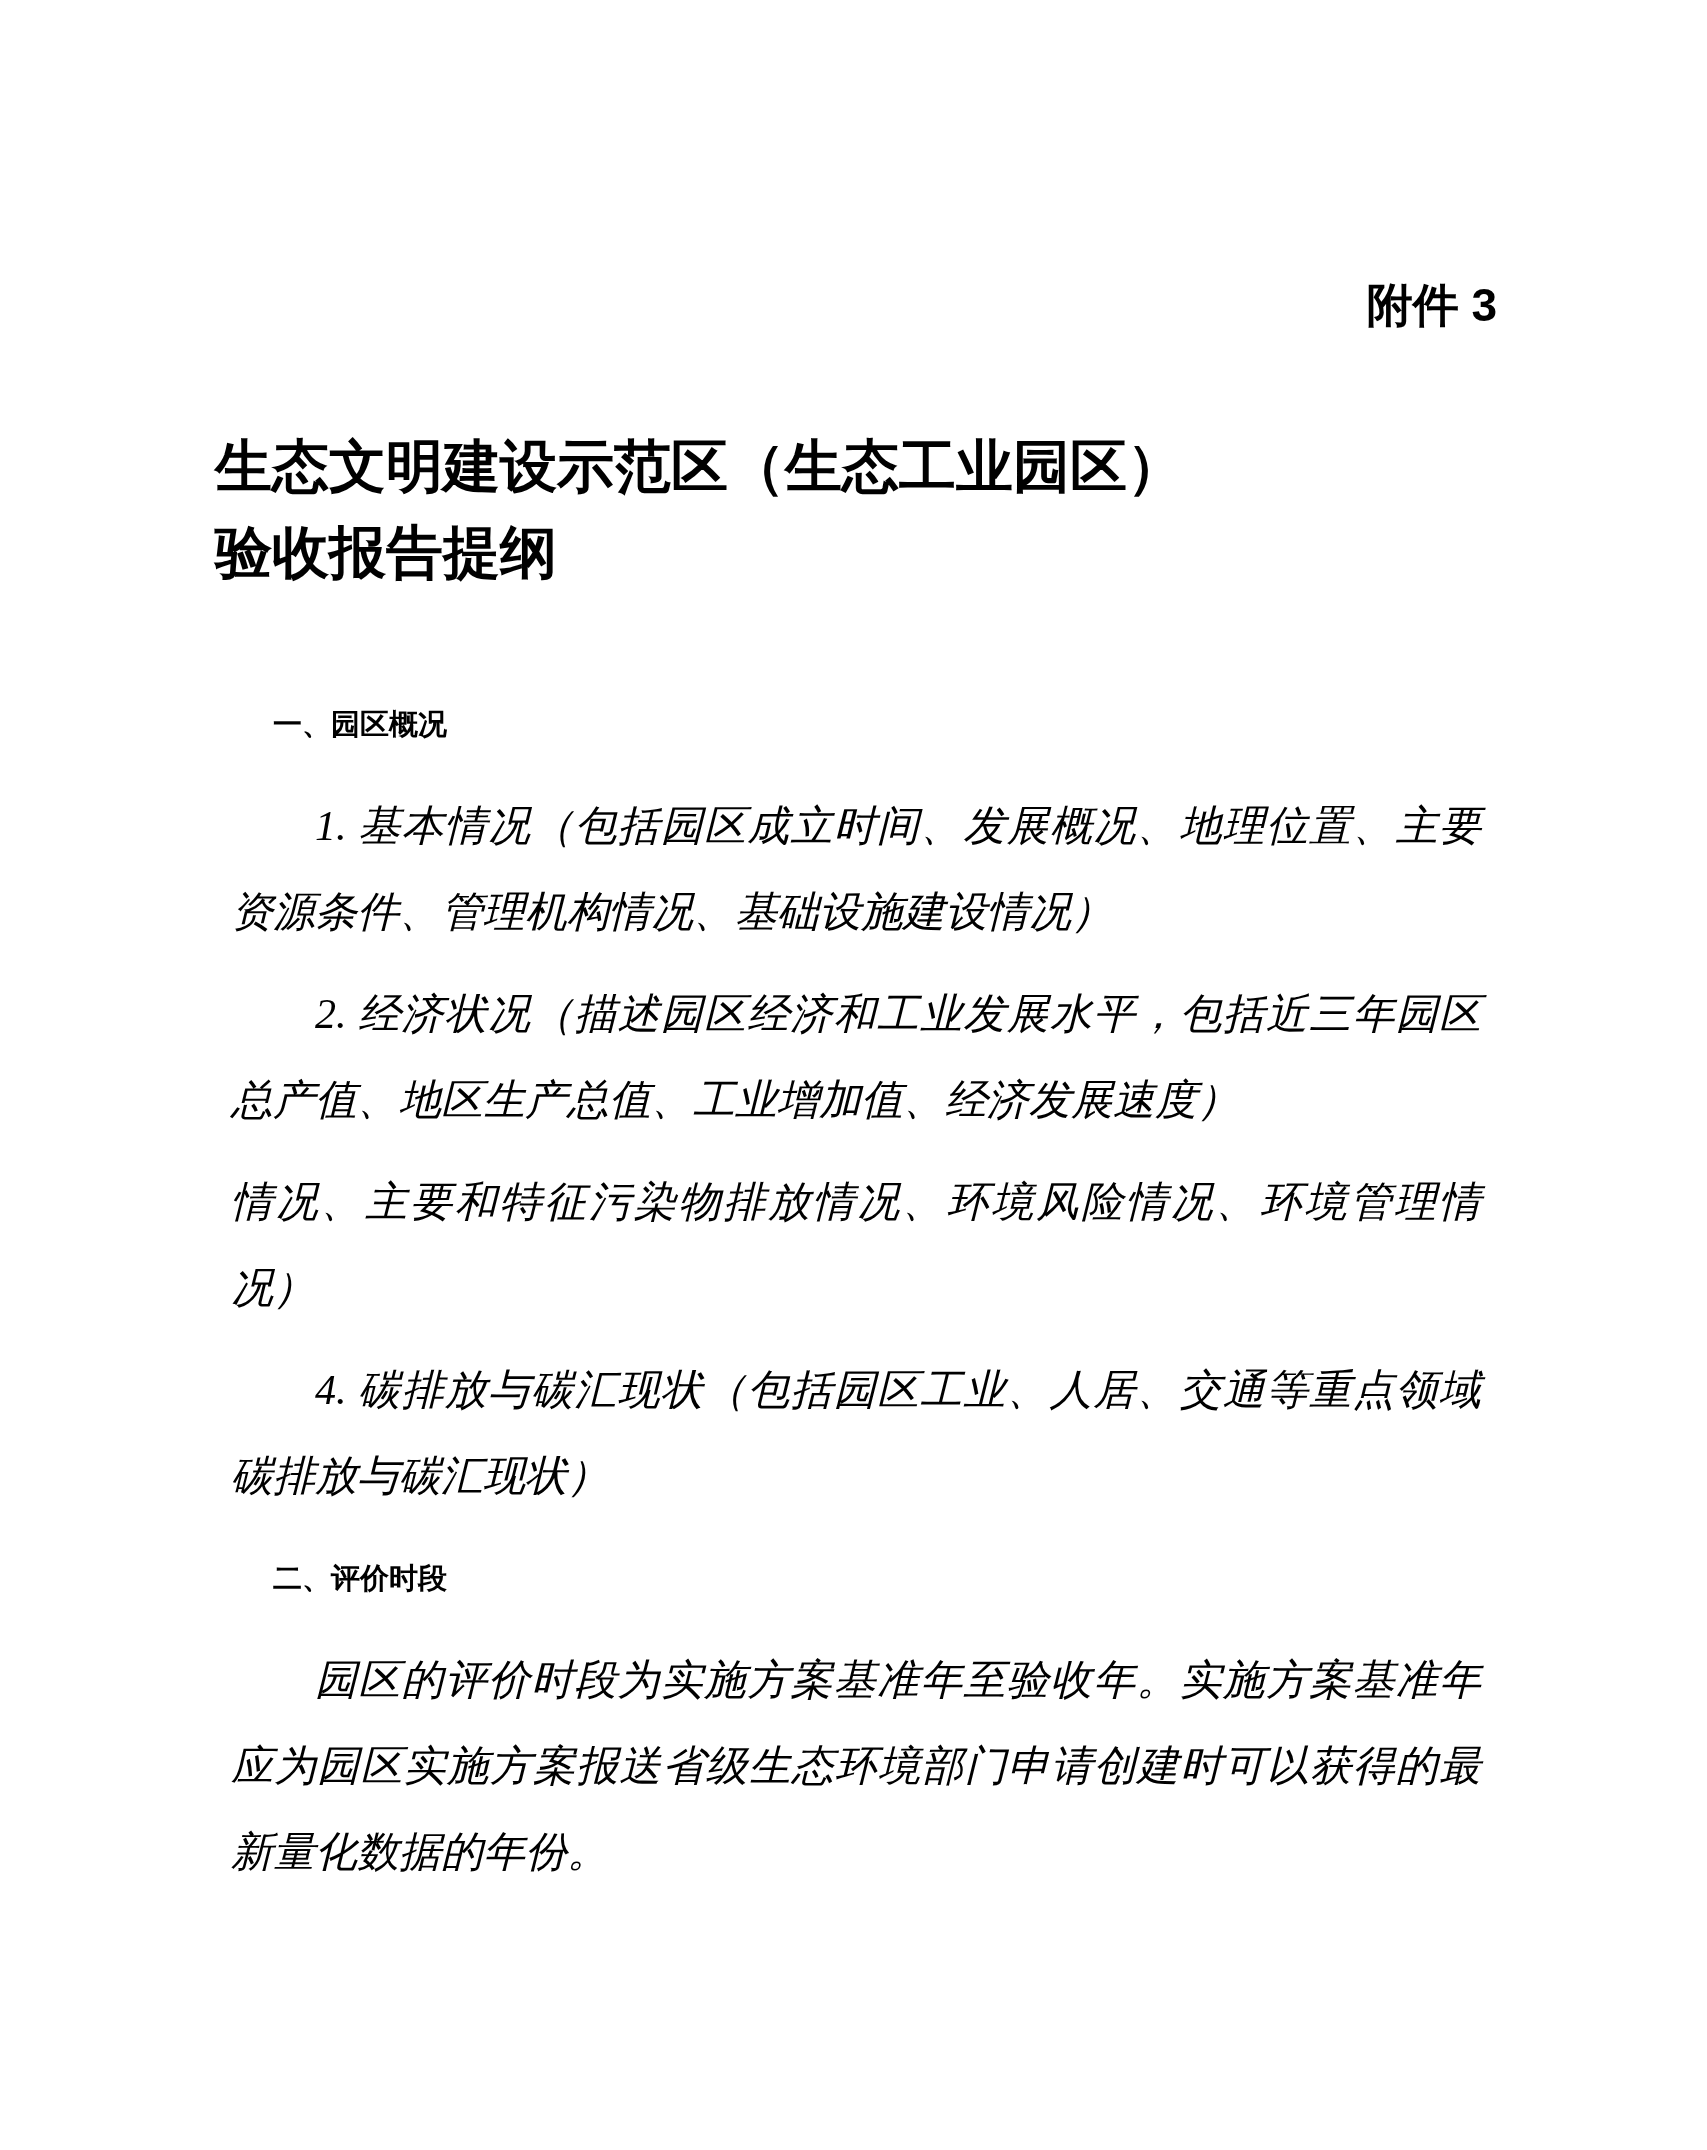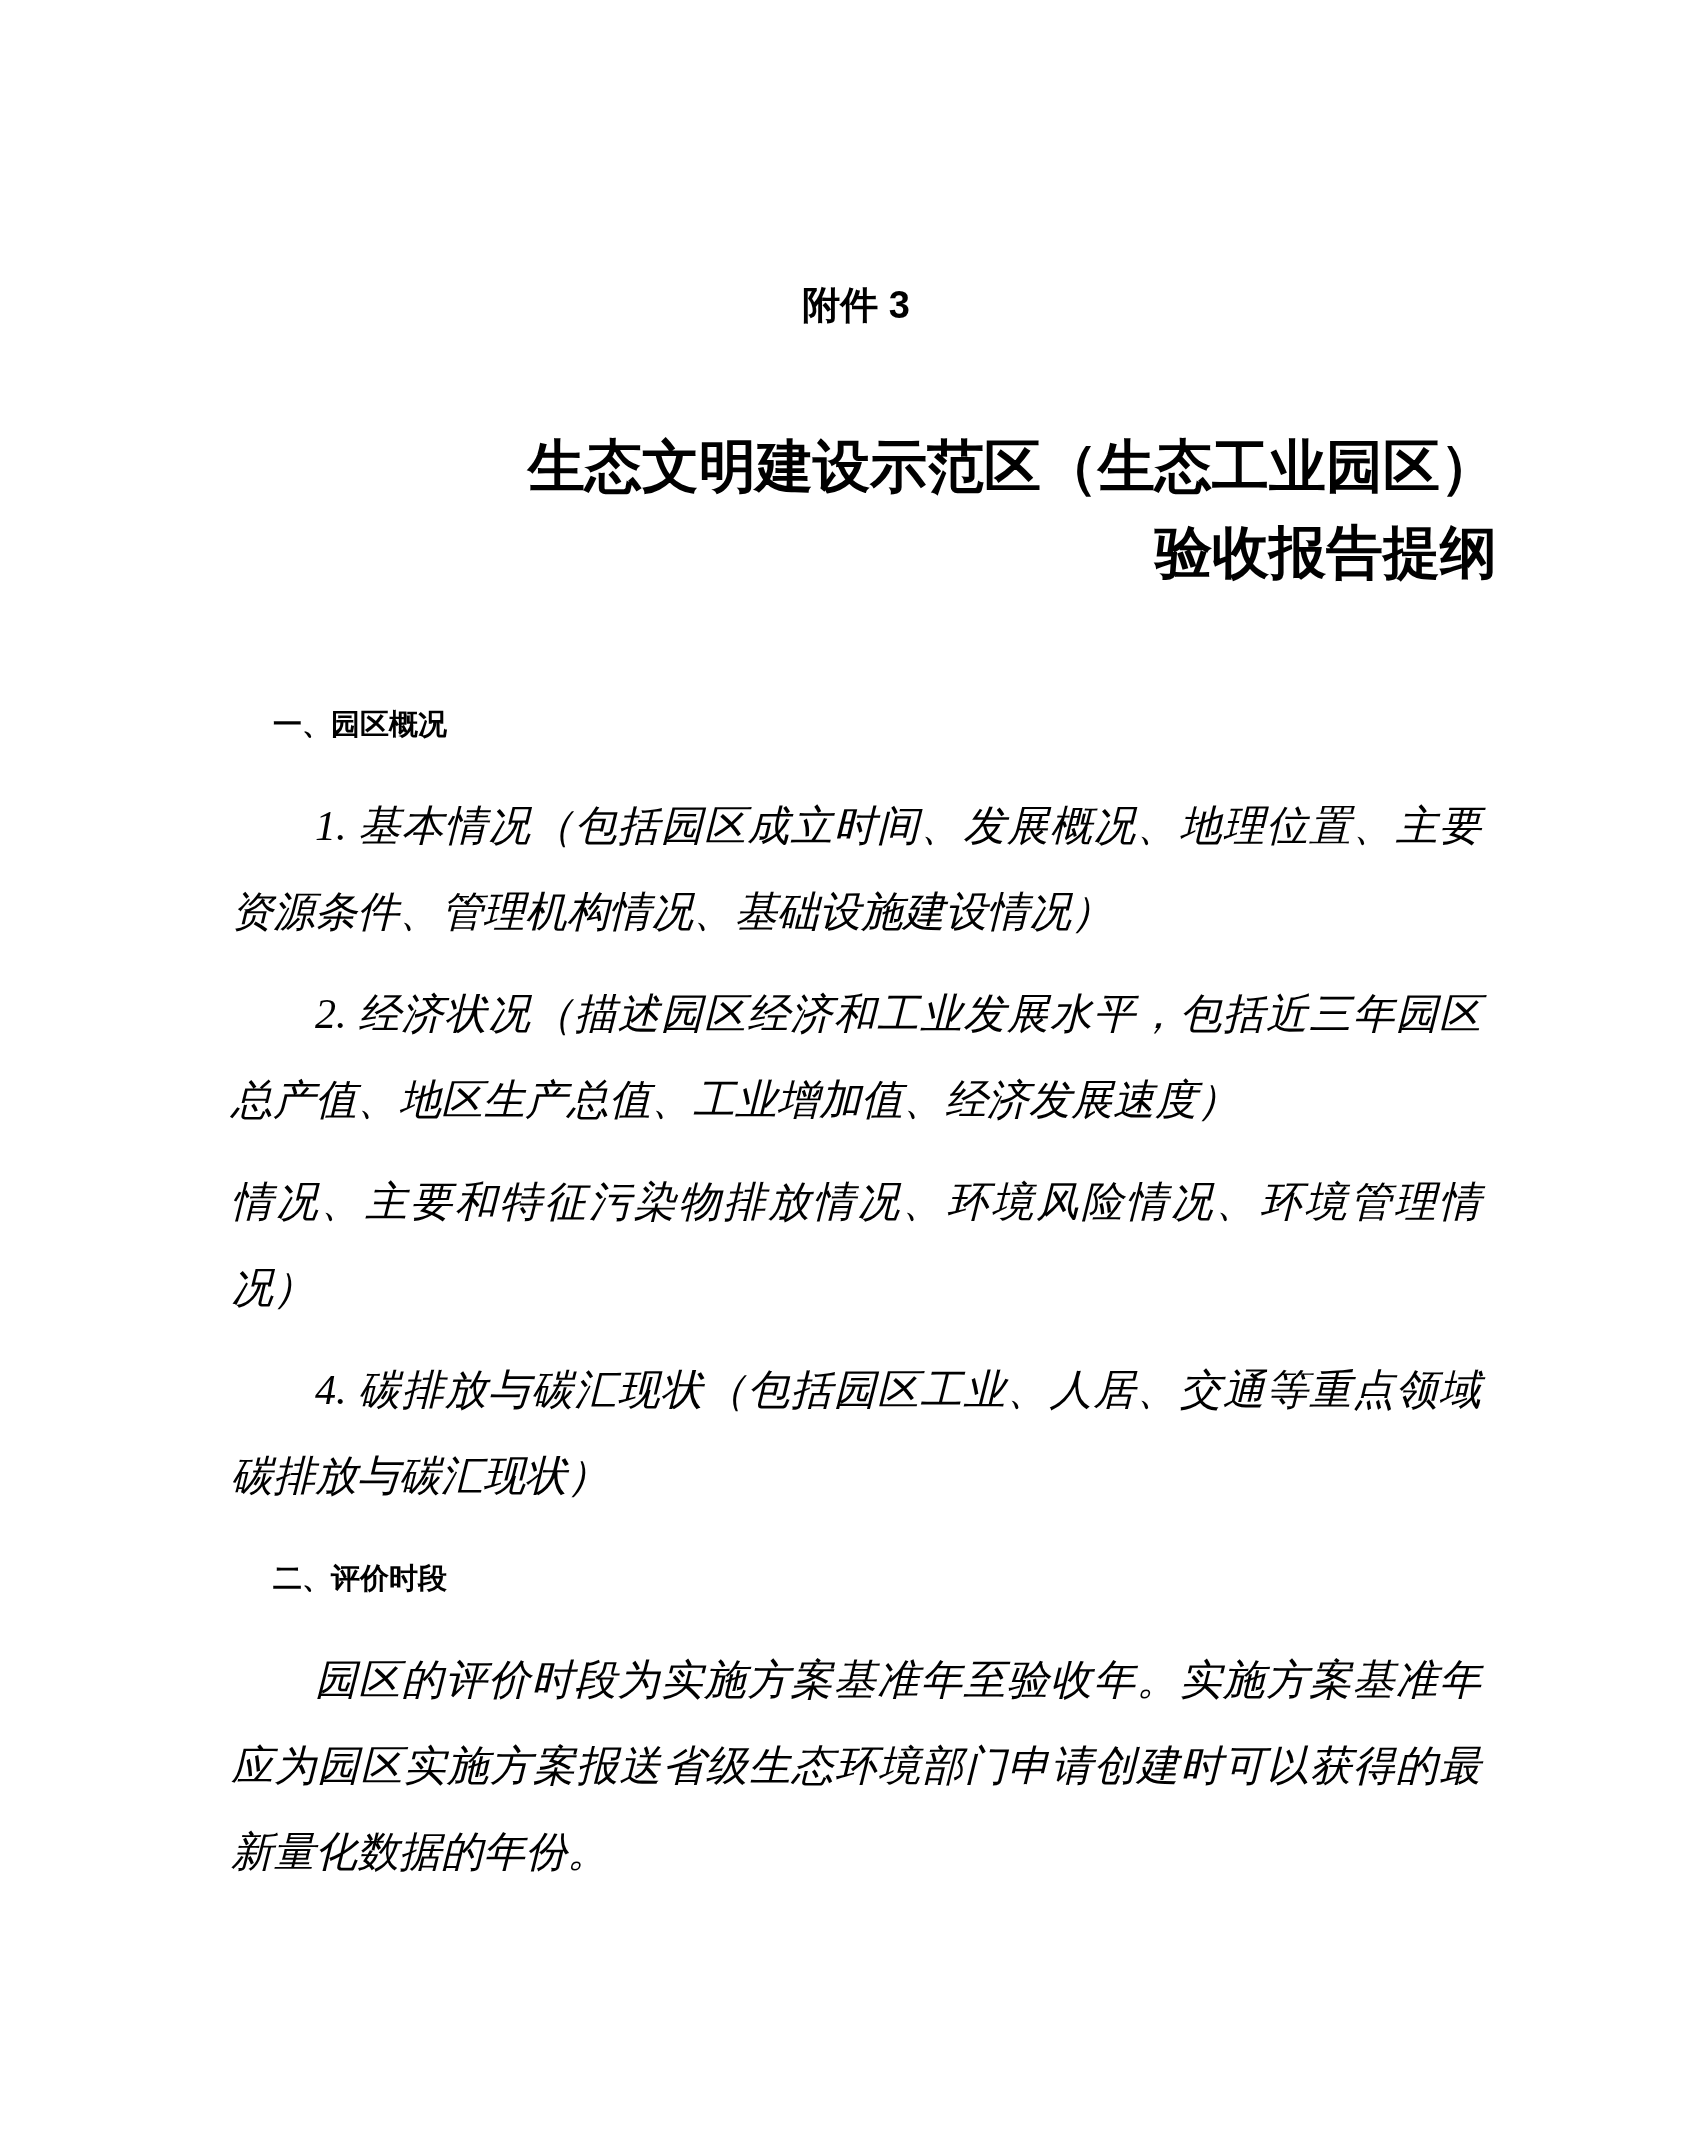--- a/index.html
+++ b/index.html
@@ -9,31 +9,31 @@
     height: 2414px;
     background: #ffffff;
     color: #000000;
     box-sizing: border-box;
     padding: 262px 210px 0 215px;
     overflow: hidden;
   }
   .attachment {
     font-family: "Liberation Sans", sans-serif;
     font-weight: bold;
-    font-size: 38px;
+    font-size: 46px;
     line-height: 86px;
-    text-align: center;
+    text-align: right;
   }
   .title {
     margin: 75px 0 0 0;
     font-family: "Liberation Sans", sans-serif;
     font-weight: bold;
     font-size: 57px;
     line-height: 86px;
-    text-align: right;
+    text-align: left;
   }
   .title .title-line { display: block; }
   .section-heading {
     margin: 0;
     font-family: "Liberation Sans", sans-serif;
     font-weight: bold;
     font-size: 29px;
     line-height: 86px;
     text-indent: 2em;
     font-style: normal;

